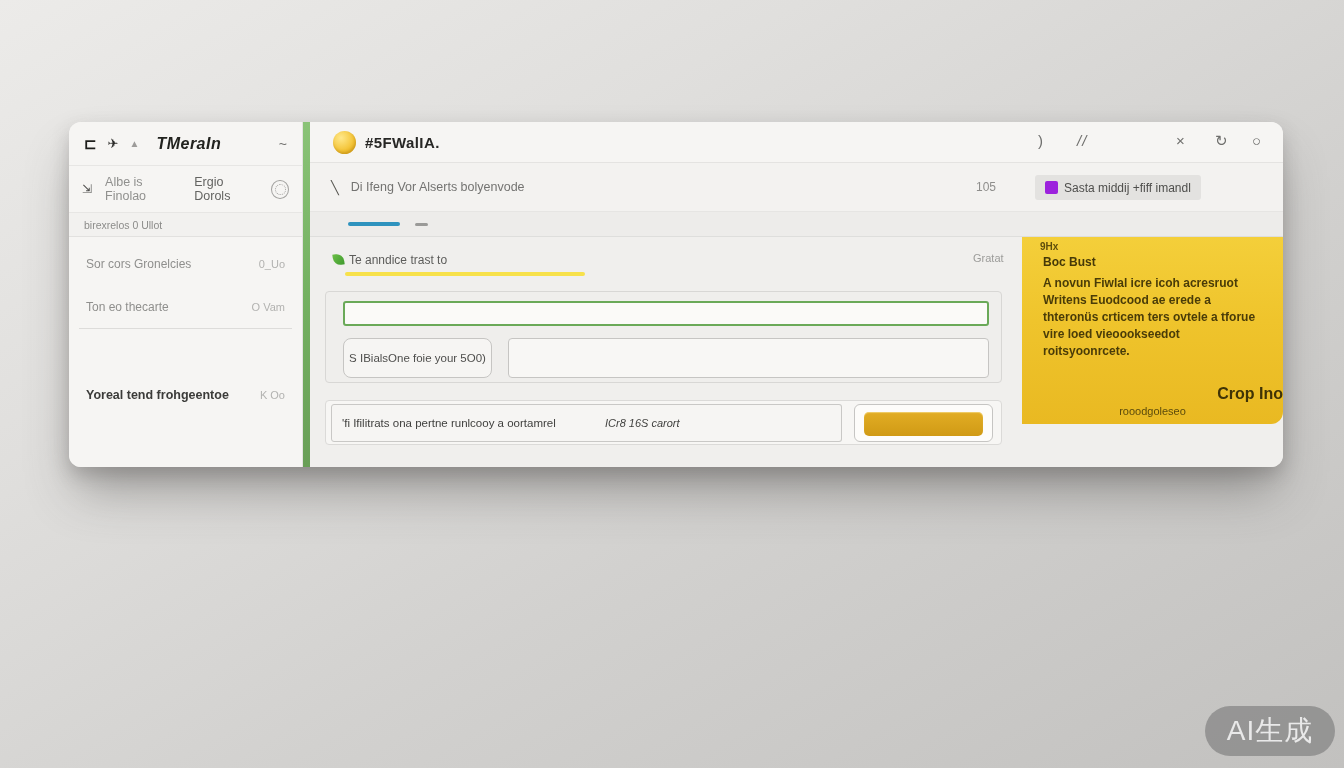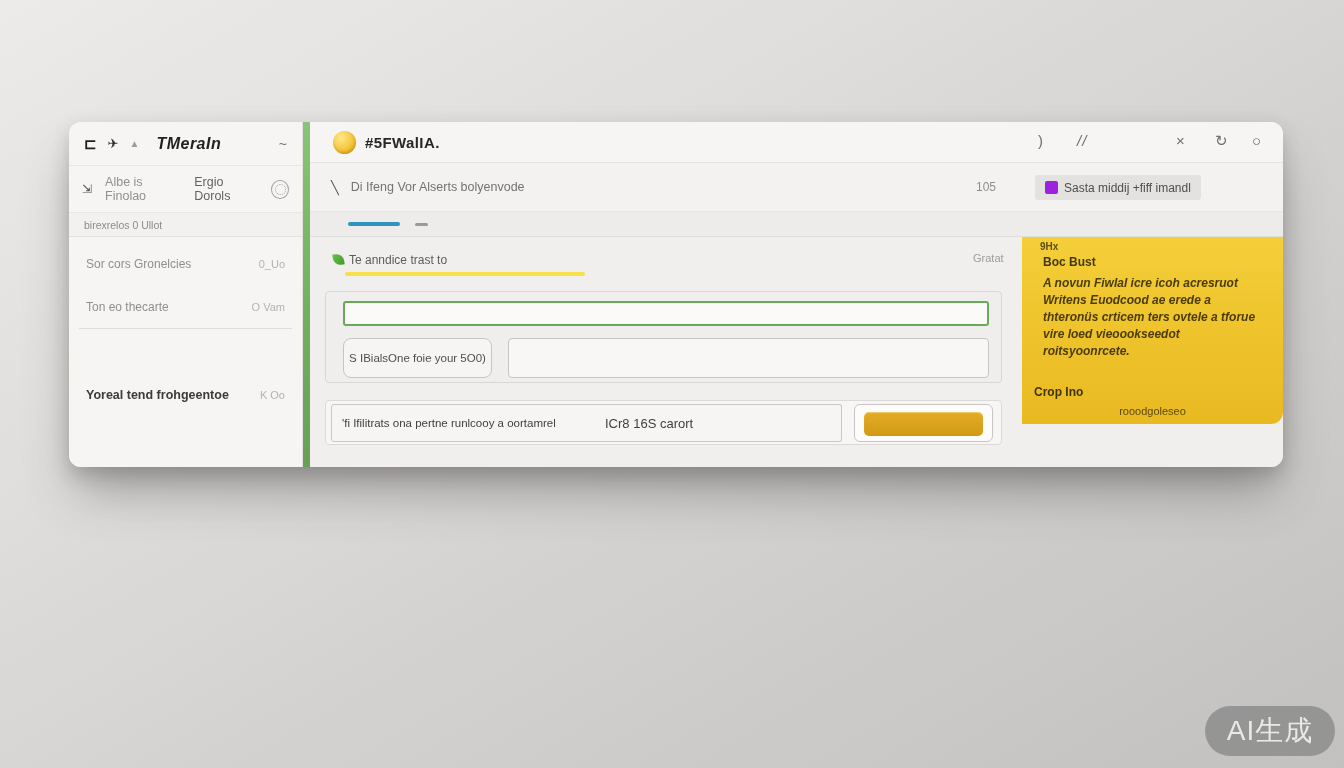--- a/index.html
+++ b/index.html
@@ -87,35 +87,35 @@
   .input2 { position:absolute; left:182px; top:46px; width:481px; height:40px;
     background:#f8f7f5; border:1px solid #c6c5c3; border-radius:4px; cursor:text; }
   
   .card2 { position:absolute; left:15px; top:163px; width:677px; height:45px;
     background:#f7f6f4; border:1px solid #dbdad8; border-radius:4px; }
   .field1 { position:absolute; left:5px; top:3px; width:263px; height:38px; background:#f6f5f3;
     border:1px solid #c9c8c6; border-radius:3px 0 0 3px; display:flex; align-items:center;
     padding:16px 10px; font-size:11.5px; color:#3f3f3d; cursor:text; white-space:nowrap; overflow:hidden; }
   .field2 { position:absolute; left:267px; top:3px; width:249px; height:38px; background:#f6f5f3;
     border:1px solid #c9c8c6; border-left:none; border-radius:0 3px 3px 0; display:flex; align-items:center;
-    padding:0 12px; font-size:13px; color:#3f3f3d; cursor:text; }
+    padding:0 12px; font-size:11px; color:#3f3f3d; cursor:text;font-style:italic; }
   .btn-card { position:absolute; left:528px; top:3px; width:139px; height:38px;
     background:#fdfcfa; border:1px solid #c6c5c3; border-radius:6px; }
   .gold-btn { position:absolute; left:9px; top:7px; width:119px; height:24px;
     background:linear-gradient(180deg,#e2ad24,#d09a15); border-radius:5px; cursor:pointer;
     box-shadow:inset 0 1px 1px rgba(255,240,180,.5); }
   
   .yellow-panel { position:absolute; left:712px; top:0; width:261px; height:187px;
     background:linear-gradient(180deg,#f4cf3a 0%,#efc42c 45%,#e9b922 100%);
     border-radius:0 0 12px 0; padding:4px 18px 0 18px; }
   .yp-tag { font-size:10px; color:#5f4e0c; font-weight:600; }
   .yp-title { font-size:12px; font-weight:700; color:#463908; margin:3px 0 6px 3px; }
-  .yp-body { font-size:12px; line-height:1.42; font-weight:600; color:#4a3c08; margin-left:3px; width:214px;font-style:italic; }
-  .yp-cta { position:absolute; left:12px; right:0; top:148px; text-align:left;
-    font-size:12px; font-weight:700; color:#3f3306; cursor:pointer; }
+  .yp-body { font-size:12px; line-height:1.42; font-weight:600; color:#4a3c08; margin-left:3px; width:214px; }
+  .yp-cta { position:absolute; left:4px; right:0; top:148px; text-align:right;
+    font-size:16px; font-weight:700; color:#3f3306; cursor:pointer; }
   .yp-cta-sub { position:absolute; left:0; right:0; top:168px; text-align:center;
     font-size:11px; color:#5c4b0c; }
   
   .watermark { position:absolute; left:1205px; top:706px; width:130px; height:50px;
     background:rgba(125,125,125,.65); border-radius:26px; display:flex; align-items:center;
     justify-content:center; font-size:28px; color:#e9e9e9; letter-spacing:1px; }
 </style>
 </head>
 <body>
 

